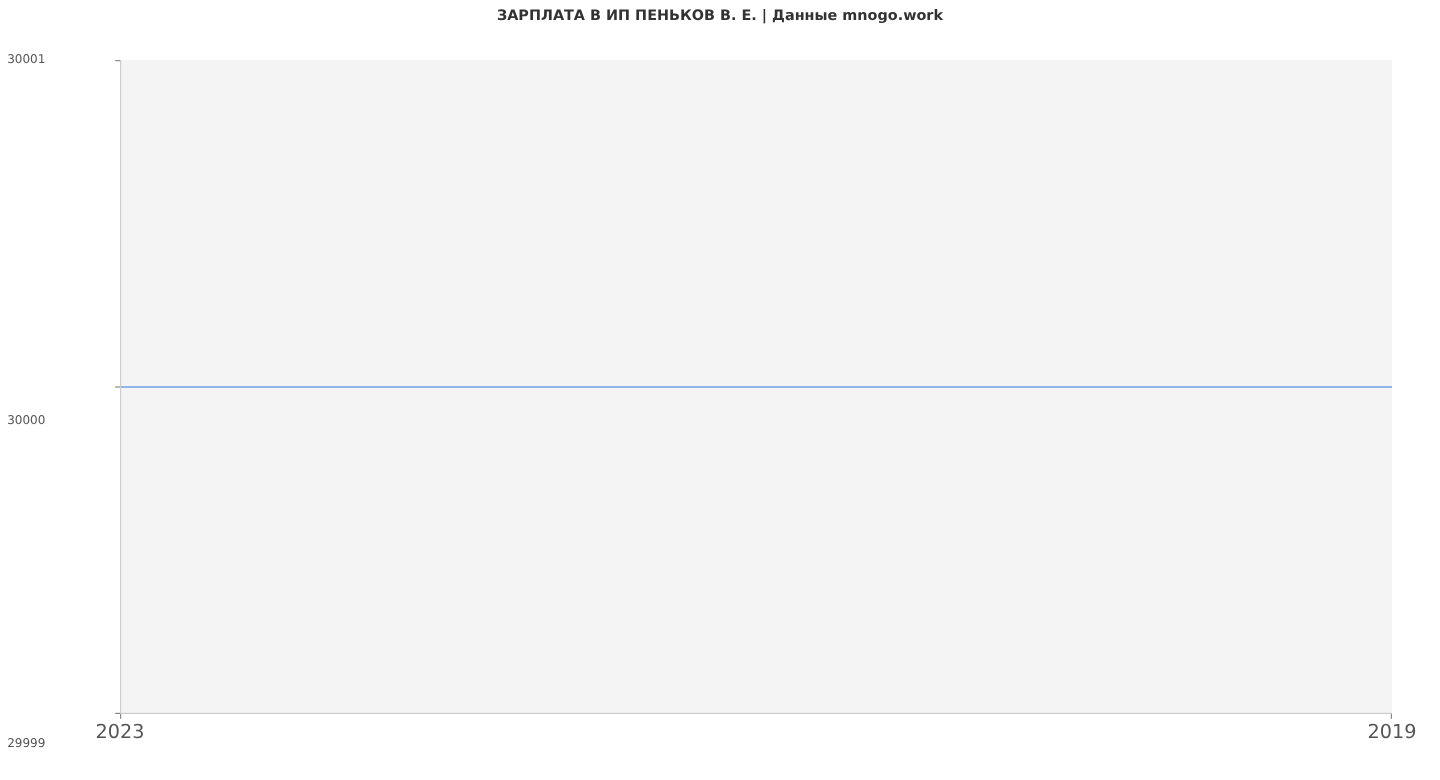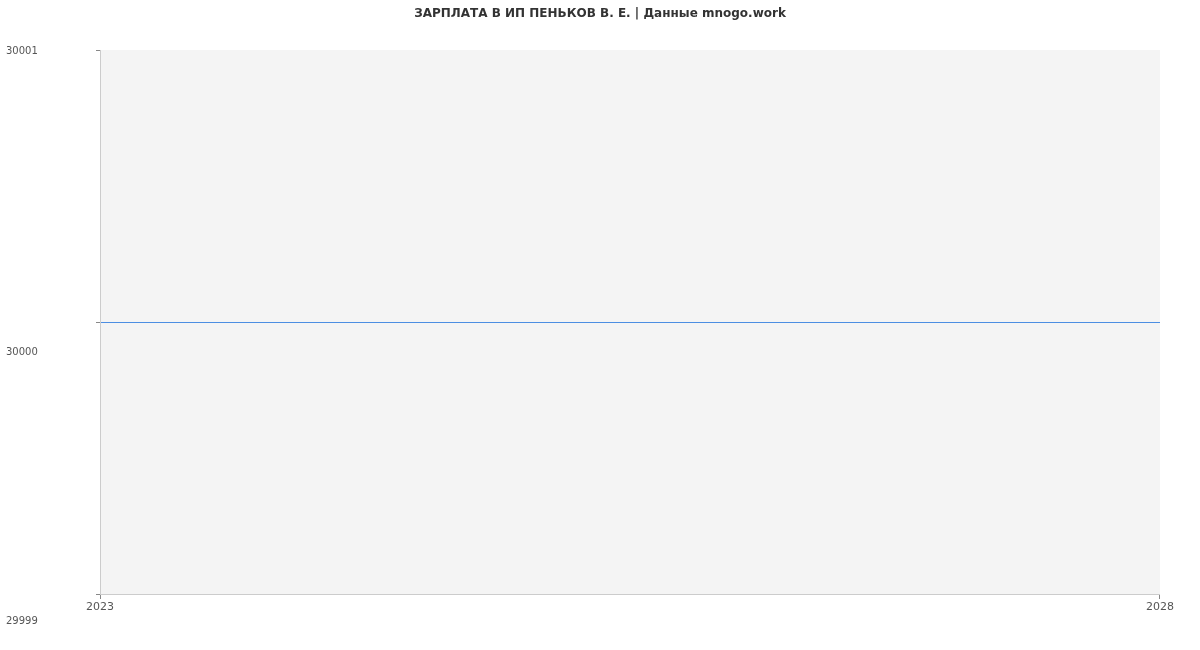--- a/index.html
+++ b/index.html
@@ -58,21 +58,21 @@
   .y-tick-mark {
     position: absolute;
     left: 96px;
     width: 4px;
     height: 1px;
     background: #888888;
   }
   .x-tick {
     position: absolute;
     top: 600px;
-    font-size: 11px;
+    font-size: 16px;
     color: #555555;
     transform: translateX(-50%);
   }
   .x-tick-mark {
     position: absolute;
     top: 595px;
     width: 1px;
     height: 4px;
     background: #888888;
   }
@@ -89,20 +89,20 @@
 
   <div class="y-tick" style="top:322.5px;margin-top:28px;">30000</div>
   <div class="y-tick-mark" style="top:322px;"></div>
 
   <div class="y-tick" style="top:595px;margin-top:25px;">29999</div>
   <div class="y-tick-mark" style="top:594px;"></div>
 
   <div class="x-tick" style="left:100px;">2023</div>
   <div class="x-tick-mark" style="left:100px;"></div>
 
-  <div class="x-tick" style="left:1160px;">2028</div>
+  <div class="x-tick" style="left:1160px;">2019</div>
   <div class="x-tick-mark" style="left:1159px;"></div>
 
   <div class="plot-area">
     <div class="data-line"></div>
   </div>
 
 </div>
 
 </body></html>

